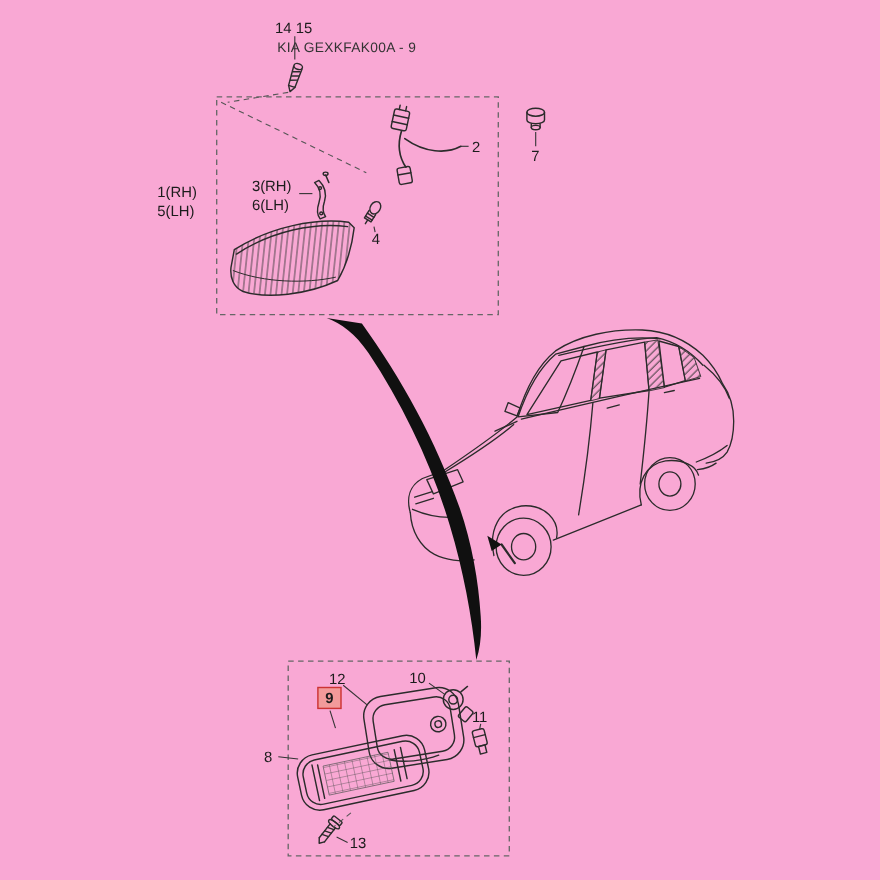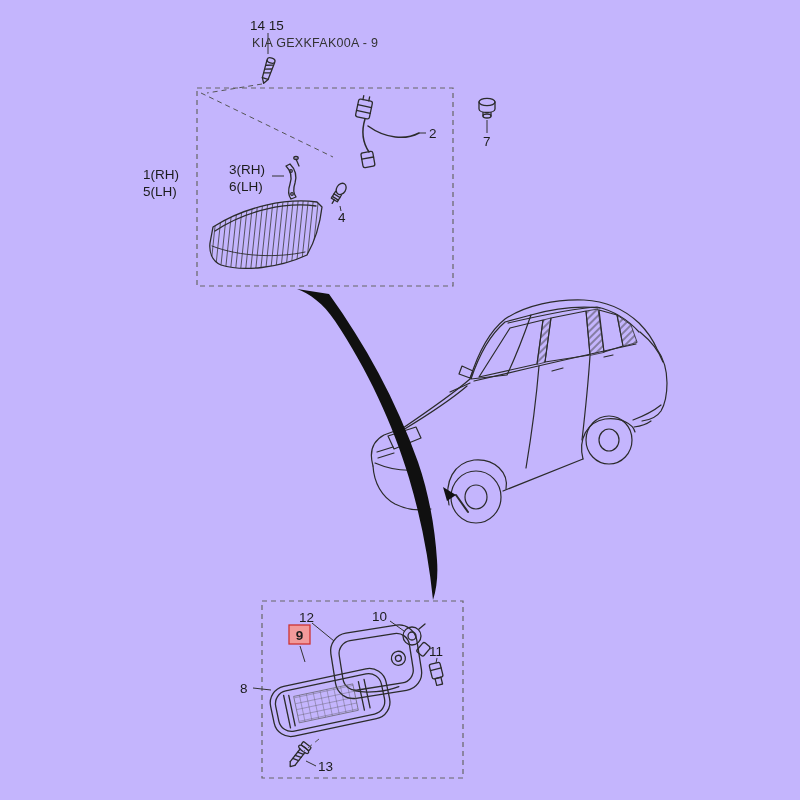--- a/index.html
+++ b/index.html
@@ -1,16 +1,16 @@
 <!DOCTYPE html>
 <html><head>
 <meta charset="utf-8">
 <style>
   html,body{margin:0;padding:0;background:#ffffff;}
-  .stage{position:relative;width:800px;height:800px;background:#c4b5fd;overflow:hidden;
+  .stage{position:relative;width:800px;height:800px;background:#f9a8d4;overflow:hidden;
          font-family:"Liberation Sans",sans-serif;}
   svg{position:absolute;left:0;top:0;}
   text{font-family:"Liberation Sans",sans-serif;font-size:13.5px;fill:#1c1c1c;}
   .title-text{font-size:12.5px;letter-spacing:.3px;fill:#333;}
   .bold{font-weight:bold;}
   .ln{stroke:#2b2b2b;stroke-width:1.3;fill:none;stroke-linecap:round;stroke-linejoin:round;}
   .car{stroke:#2b2b2b;stroke-width:1.2;fill:none;stroke-linecap:round;stroke-linejoin:round;}
   .dashbox{fill:none;stroke:#666;stroke-width:1.2;stroke-dasharray:5 4;}
   .dashln{fill:none;stroke:#555;stroke-width:1;stroke-dasharray:5 4;}
   .ldr{stroke:#333;stroke-width:1;fill:none;}

